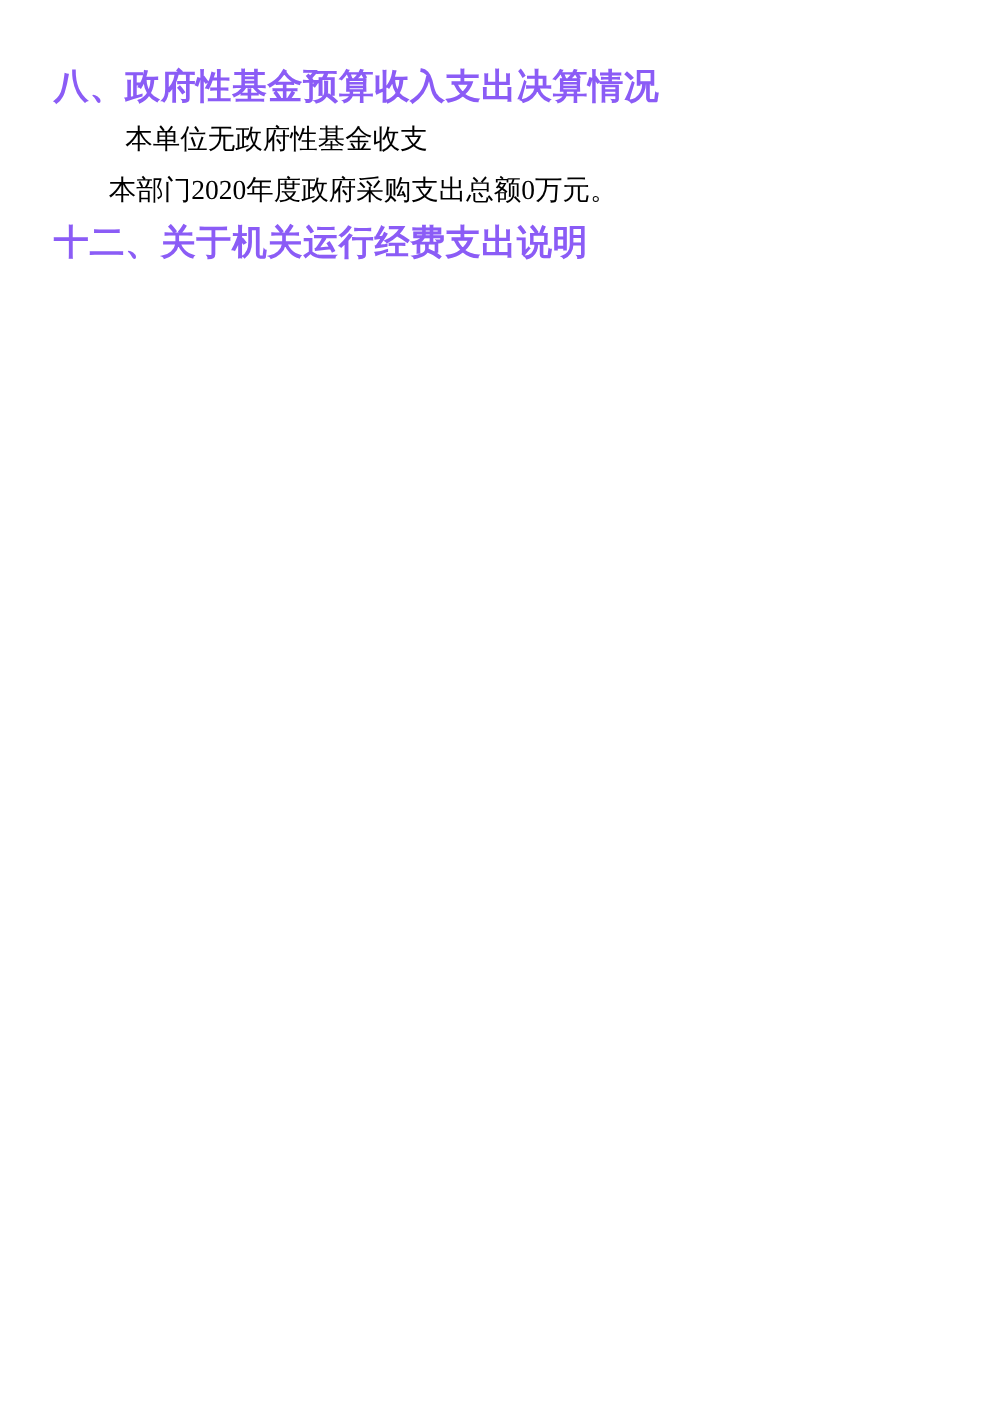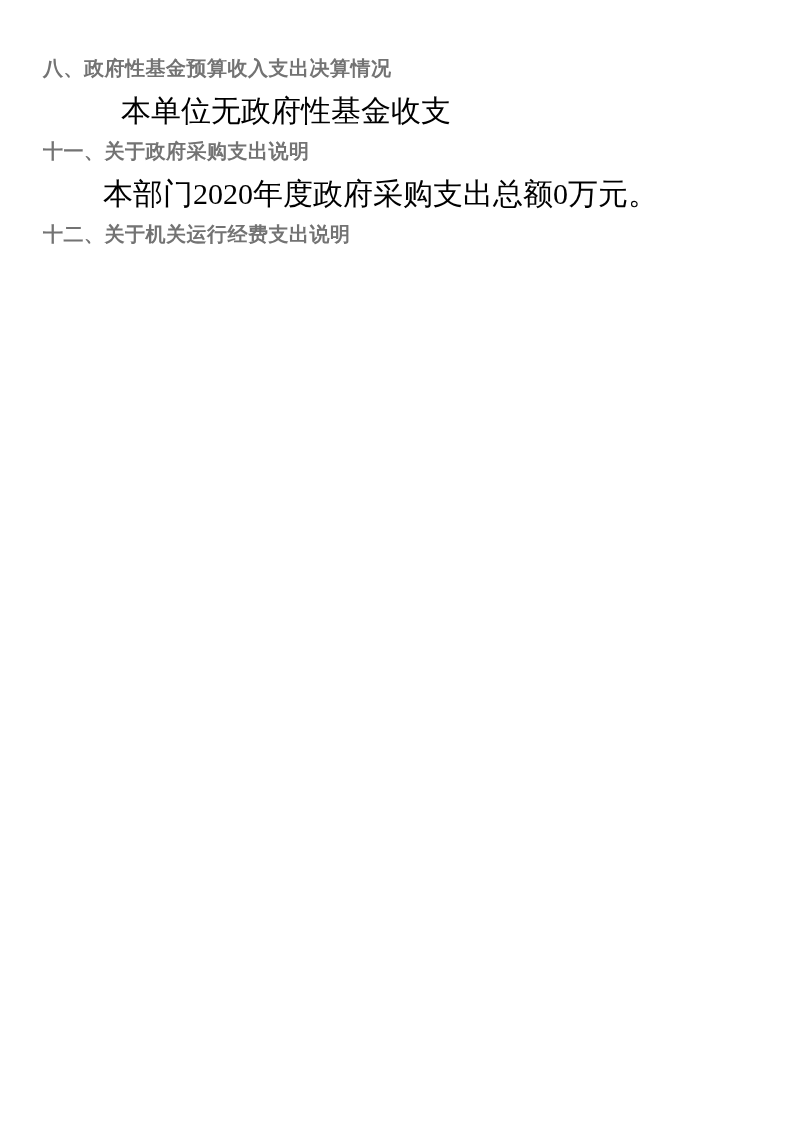--- a/index.html
+++ b/index.html
@@ -21,30 +21,30 @@
     top: 48px;
     left: 43px;
     right: 38px;
   }
 
   .section { display: block; }
 
   .heading {
     font-family: "Liberation Sans", "DejaVu Sans", sans-serif;
     font-weight: 700;
-    font-size: 20px;
+    font-size: 28px;
     line-height: 41.5px;
     letter-spacing: 0.5px;
     text-align: left;
-    color: #737373;
+    color: #8b5cf6;
   }
 
   .para {
     font-family: "Liberation Serif", "DejaVu Serif", serif;
-    font-size: 30px;
+    font-size: 22px;
     line-height: 41.5px;
     text-align: justify;
     text-justify: inter-ideograph;
     text-indent: 2em;
     color: #000000;
     word-break: normal;
     overflow-wrap: break-word;
   }
 
   
@@ -62,21 +62,20 @@
     <div class="section">
       <div class="heading">八、政府性基金预算收入支出决算情况</div>
       <p class="para indent-extra single-line">本单位无政府性基金收支</p>
     </div>
 
 
     <div class="section">
     </div>
 
     <div class="section">
-      <div class="heading">十一、关于政府采购支出说明</div>
       <p class="para single-line">本部门2020年度政府采购支出总额0万元。</p>
     </div>
 
     <div class="section">
       <div class="heading">十二、关于机关运行经费支出说明</div>
     </div>
 
 
   </div>
 </div>

